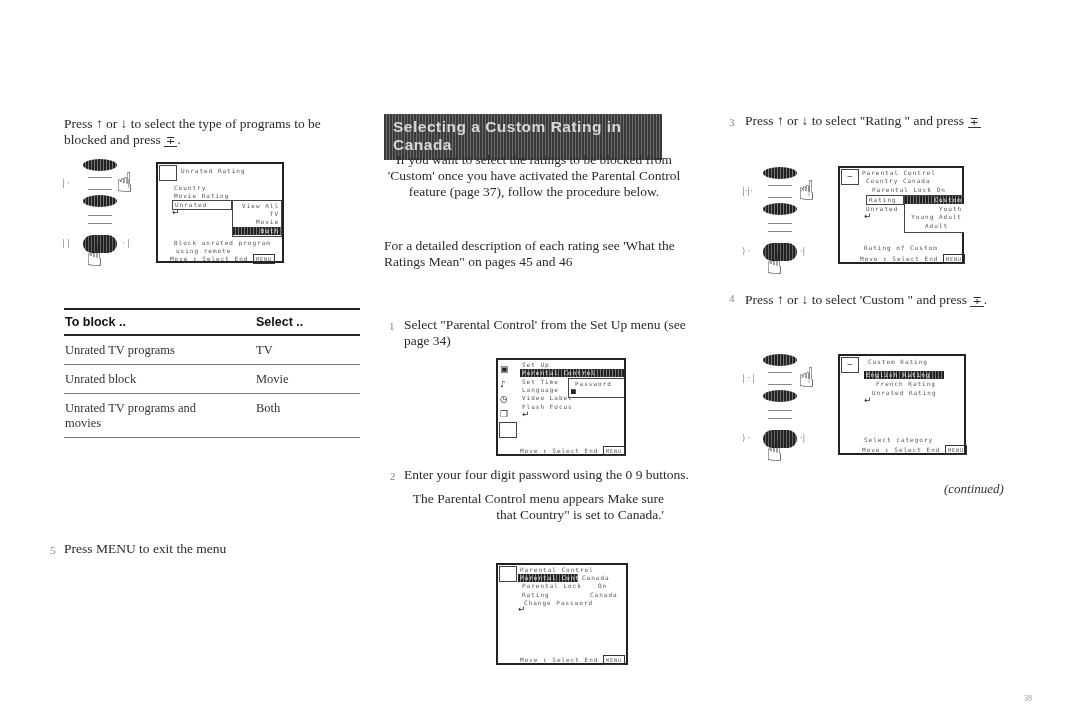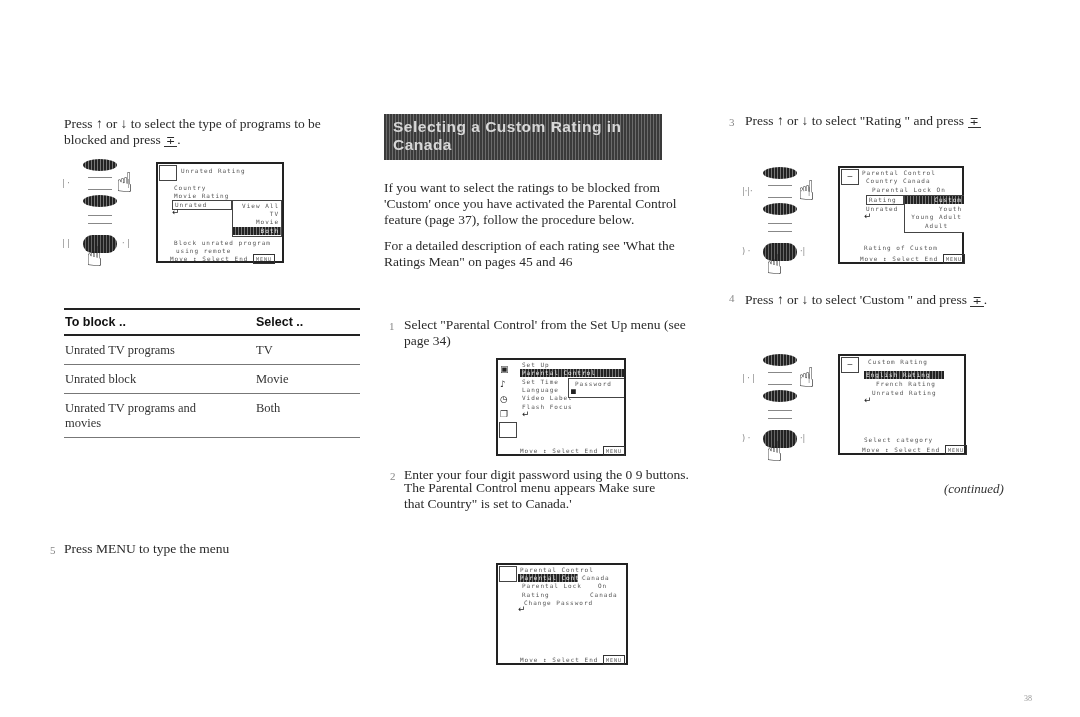--- a/index.html
+++ b/index.html
@@ -104,25 +104,25 @@
     <div class="c1">Unrated block</div>
     <div class="c2">Movie</div>
   </div>
   <div class="row">
     <div class="c1" style="width:160px;margin-right:32px;">Unrated TV programs and movies</div>
     <div class="c2">Both</div>
   </div>
 </div>
 
 <div class="step-num" style="left:50px;top:544px;">5</div>
-<div class="abs body-text" style="left:64px;top:541px;width:290px;">Press MENU to type the menu</div>
+<div class="abs body-text" style="left:64px;top:541px;width:290px;">Press MENU to exit the menu</div>
 
 <div class="banner">Selecting a Custom Rating in Canada</div>
 
-<div class="abs body-text" style="left:384px;top:180px;width:300px;">If you want to select the ratings to be blocked from 'Custom' once you have activated the Parental Control feature (page 37), follow the procedure below.</div>
+<div class="abs body-text" style="left:384px;top:152px;width:300px;text-align:center;">If you want to select the ratings to be blocked from 'Custom' once you have activated the Parental Control feature (page 37), follow the procedure below.</div>
 <div class="abs body-text" style="left:384px;top:238px;width:300px;">For a detailed description of each rating see 'What the Ratings Mean" on pages 45 and 46</div>
 
 <div class="step-num" style="left:389px;top:320px;">1</div>
 <div class="abs body-text" style="left:404px;top:317px;width:290px;">Select "Parental Control' from the Set Up menu (see page 34)</div>
 
 <div class="screen" style="left:496px;top:358px;width:130px;height:98px;">
   <div class="abs" style="left:2px;top:2px;font-size:9px;color:#222;line-height:15px;font-family:'DejaVu Sans',sans-serif;">
     <div>▣</div>
     <div>♪</div>
     <div>◷</div>
@@ -138,21 +138,21 @@
   <div class="ret" style="left:24px;top:50px;">↵</div>
   <div class="sub" style="left:70px;top:18px;width:56px;height:20px;border-right:none;">
     <div class="line-t" style="left:6px;top:1px;">Password</div>
     <div class="line-t" style="left:2px;top:9px;font-size:8px;color:#222;">■</div>
   </div>
   <div class="line-t" style="left:22px;top:86px;"><span>Move ↕  Select  End</span> <span class="endbox">MENU</span></div>
 </div>
 
 <div class="step-num" style="left:390px;top:470px;">2</div>
 <div class="abs body-text" style="left:404px;top:467px;width:296px;">Enter your four digit password using the 0 9 buttons.</div>
-<div class="abs body-text" style="left:404px;top:480px;width:260px;">The Parental Control menu appears Make sure that Country" is set to Canada.'</div>
+<div class="abs body-text" style="left:404px;top:491px;width:260px;text-align:right;">The Parental Control menu appears Make sure that Country" is set to Canada.'</div>
 
 <div class="screen" style="left:496px;top:563px;width:132px;height:102px;">
   <div class="icon-box"></div>
   <div class="line-t" style="left:22px;top:1px;">Parental Control</div>
   <div class="line-t hl" style="left:20px;width:60px;top:9px;padding-left:2px;">Parental Control</div>
   <div class="line-t" style="left:84px;top:9px;">Canada</div>
   <div class="line-t" style="left:24px;top:17px;">Parental Lock</div>
   <div class="line-t" style="left:100px;top:17px;">On</div>
   <div class="line-t" style="left:24px;top:26px;">Rating</div>
   <div class="line-t" style="left:92px;top:26px;">Canada</div>

